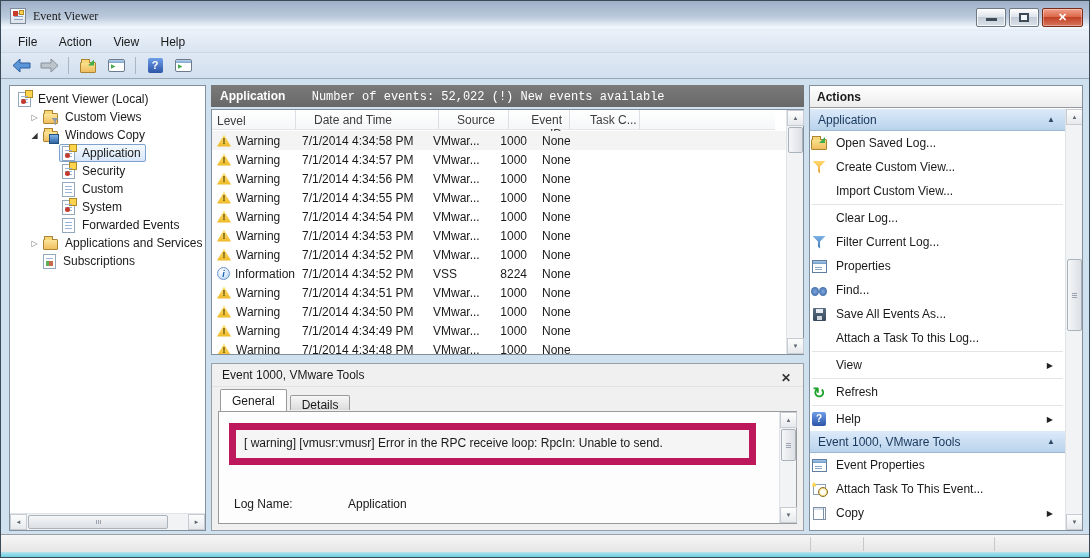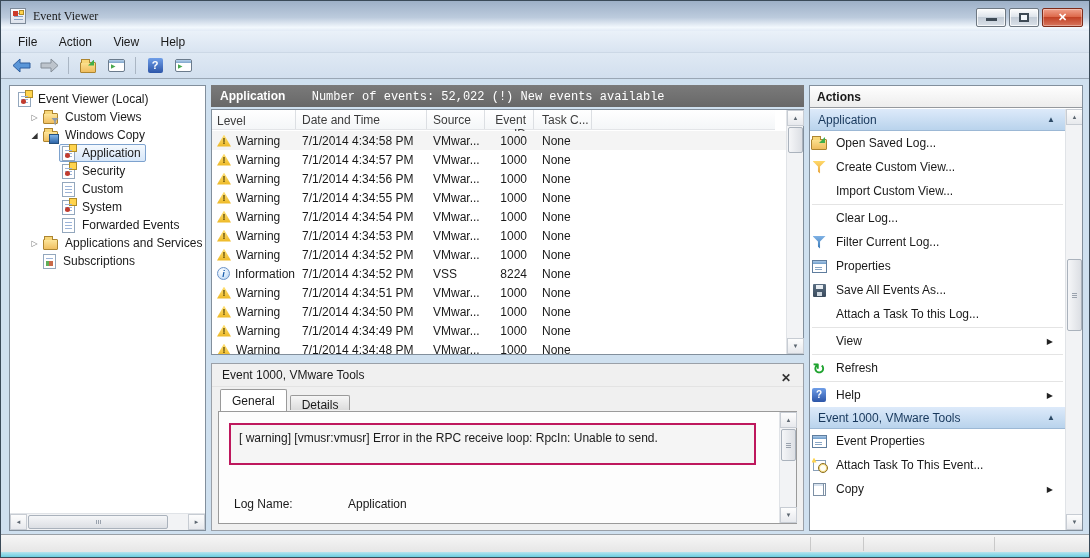--- a/index.html
+++ b/index.html
@@ -60,21 +60,21 @@
   .icon-folder { position:relative; width:15px; height:11px; background:linear-gradient(#fde59a,#f0bf60); border:1px solid #ad8530; border-radius:1px; flex:0 0 15px; margin-top:2px; }
   .icon-folder::before { content:""; position:absolute; top:-4px; left:0; width:7px; height:3px; background:#f7d678; border:1px solid #ad8530; border-bottom:none; }
   .icon-folder.filter::after { content:""; position:absolute; right:-2px; bottom:-3px; width:8px; height:8px; background:#8f9aa8; clip-path:polygon(0 0,100% 0,60% 45%,60% 100%,40% 80%,40% 45%); }
   .icon-folder.logs::after { content:""; position:absolute; right:-2px; bottom:-3px; width:8px; height:8px; background:linear-gradient(#7fb3e8,#2f66a8); border:1px solid #24507e; }
 
   
   .events-header { position:absolute; left:210px; top:84px; width:593px; height:22px; background:linear-gradient(#7a7a7a,#686868); color:#fff; line-height:22px; }
   .eh-title { font-weight:bold; margin-left:9px; }
   .eh-sub { margin-left:23px;font-family:Liberation Mono, monospace; }
   .events-table { left:210px; top:108px; width:593px; height:246px; }
-  .thead { display:flex; height:20px; margin-right:28px; background:linear-gradient(#ffffff,#f4f6f8); border-bottom:1px solid #e3e5e8; color:#3c3c3c; }
+  .thead { display:flex; height:20px; margin-right:28px; background:linear-gradient(#ffffff,#f4f6f8); border-bottom:1px solid #e3e5e8; color:#3c3c3c;gap:12px; }
   .th { border-right:1px solid #dcdfe3; padding-top:3px; }
   .rows { position:absolute; top:21px; left:0; right:17px; bottom:0; overflow:hidden; }
   .trow { display:flex; height:19px; align-items:center; }
   .trow.shaded { background:#f4f4f4; }
   .col-level { width:84px; display:flex; align-items:center; gap:5px; padding-left:5px; }
   .col-date { width:131px; padding-left:6px; }
   .col-source { width:58px; padding-left:6px; }
   .col-eventid { width:49px; text-align:right; padding-right:7px; }
   .col-task { width:58px; padding-left:8px; }
   .icon-warning { position:relative; width:14px; height:12px; flex:0 0 14px; clip-path:polygon(50% 0,100% 100%,0 100%); background:linear-gradient(#ffe27a,#edb722); }
@@ -93,21 +93,21 @@
   .sb-thumb.h.grip::after { left:50%; top:4px; bottom:4px; width:1px; height:auto; box-shadow:-2px 0 0 #9aa2ad,2px 0 0 #9aa2ad; }
 
   
   .detail-panel { left:210px; top:362px; width:593px; height:168px; background:#f0f0f0; border:1px solid #9aa0a8; }
   .detail-header { position:absolute; left:0; right:0; top:0; height:23px; line-height:23px; padding-left:10px; border-bottom:1px solid #e3e3e3; }
   .detail-close { position:absolute; right:9px; top:3px; width:16px; height:16px; text-align:center; font-weight:bold; color:#333; }
   .tabs { position:absolute; top:25px; left:8px; display:flex; align-items:flex-end; gap:3px; z-index:2; }
   .tab { padding:2px 11px 0; height:15px; border:1px solid #9a9a9a; border-bottom:none; background:linear-gradient(#f6f6f6,#dcdcdc); border-radius:2px 2px 0 0; }
   .tab.active { background:#fff; height:22px; margin-bottom:-1px; padding-top:4px; }
   .tab-content { position:absolute; top:47px; left:6px; right:6px; bottom:6px; background:#fdfdfd; border:1px solid #9a9a9a; }
-  .msg-box { position:absolute; top:11px; left:10px; right:40px; height:42px; background:#f5f5f5; border:2px solid #be185d; padding:6px 8px; }
+  .msg-box { position:absolute; top:11px; left:10px; right:40px; height:42px; background:#f5f5f5; border:7px solid #be185d; padding:6px 8px; }
   .logname-row { position:absolute; left:15px; top:85px; }
   .logname-row .val { position:absolute; left:114px; top:0; white-space:nowrap; }
 
   
   .actions-panel { left:808px; top:84px; width:274px; height:446px; overflow:hidden; }
   .actions-title { position:absolute; top:0; left:0; right:0; height:22px; line-height:22px; font-weight:bold; padding-left:7px; background:linear-gradient(#fefefe,#ededed); border-bottom:1px solid #95999e; }
   .actions-body { position:absolute; top:23px; left:0; right:17px; bottom:0; overflow:hidden; }
   .actions-scrollbar { position:absolute; top:23px; right:0; bottom:0; width:17px; background:#f2f3f5; border-left:1px solid #e0e3e7; }
   .section-header { position:relative; height:22px; line-height:22px; padding-left:8px; background:linear-gradient(#ddeafa,#b9d3ec); border-bottom:1px solid #9cb8d5; color:#17375b; }
   .section-header .collapse { position:absolute; right:10px; top:0; font-size:8px; color:#2d4a66; }
@@ -512,20 +512,26 @@
         <span class="ai-label">Filter Current Log...</span>
       </div>
       <div class="action-item">
         <span class="ai-icon">
             <span class="icon-propwin"></span>
           </span>
         <span class="ai-label">Properties</span>
       </div>
       <div class="action-item">
         <span class="ai-icon">
+            <span class="icon-binoculars"></span>
+          </span>
+        <span class="ai-label">Find...</span>
+      </div>
+      <div class="action-item">
+        <span class="ai-icon">
             <span class="icon-floppy"></span>
           </span>
         <span class="ai-label">Save All Events As...</span>
       </div>
       <div class="action-item">
         <span class="ai-icon"></span>
         <span class="ai-label">Attach a Task To this Log...</span>
       </div>
       <div class="action-sep"></div>
       <div class="action-item">

